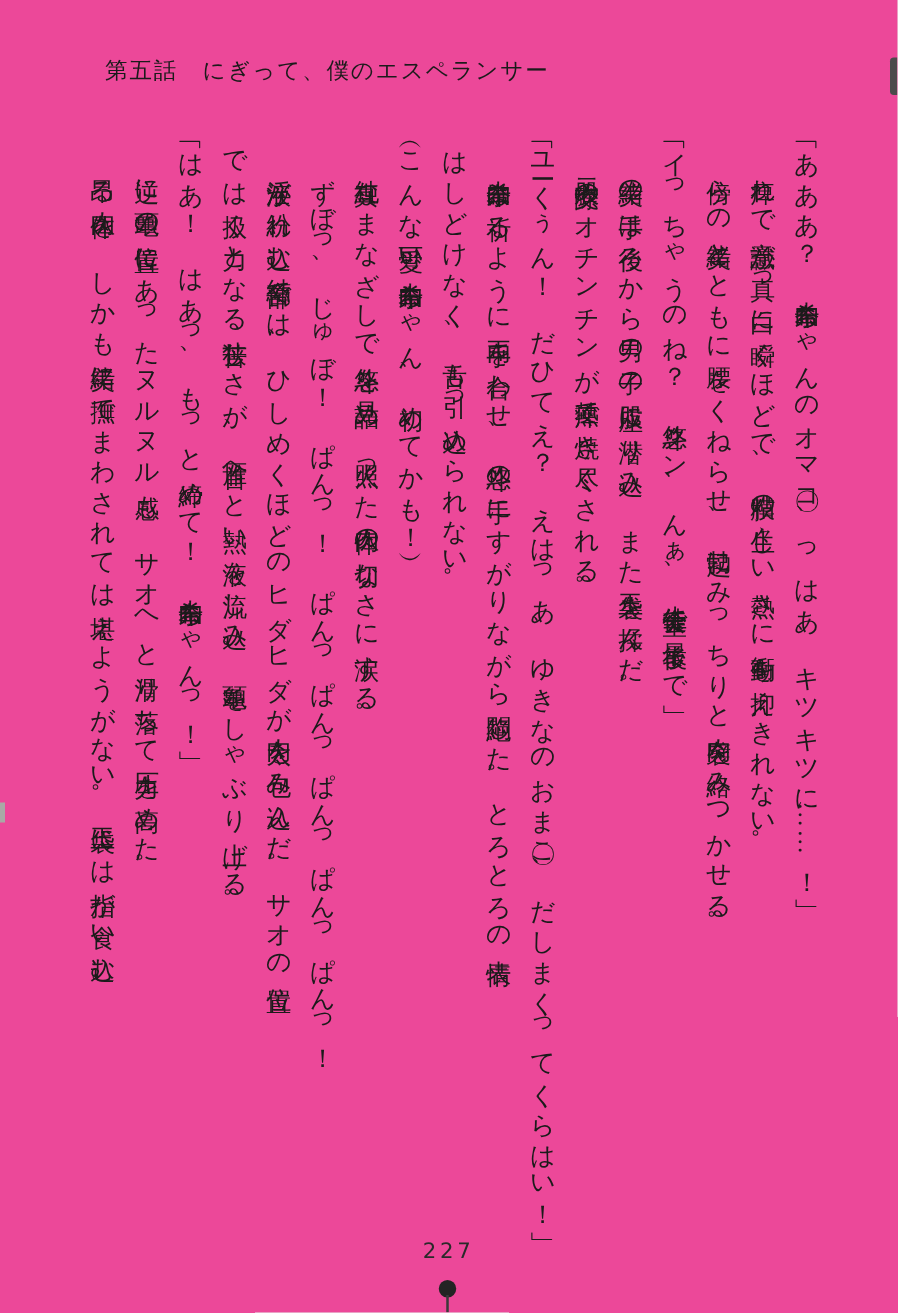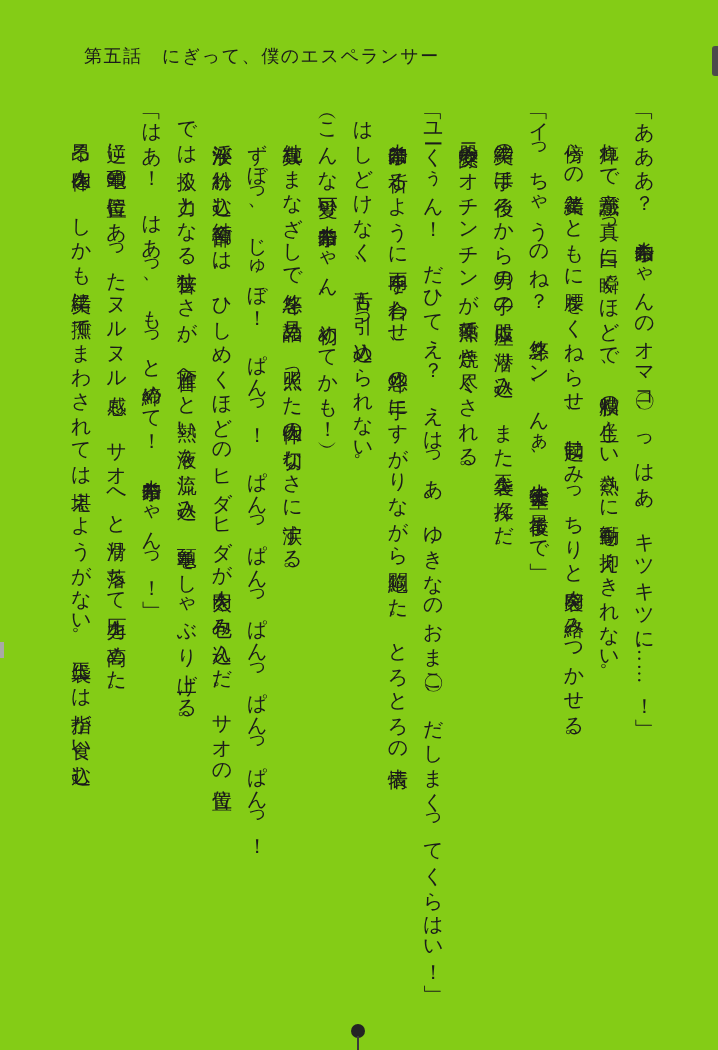--- a/index.html
+++ b/index.html
@@ -5,21 +5,21 @@
   html, body {
     margin: 0;
     padding: 0;
     background: #e8e8e8;
   }
   .page {
     position: relative;
     width: 718px;
     height: 1050px;
     margin: 0 auto;
-    background: #84cc16;
+    background: #ec4899;
     overflow: hidden;
     font-family: "Liberation Serif", "DejaVu Serif", serif;
     color: #1b1b1b;
   }
   .chapter-header {
     position: absolute;
     top: 44px;
     left: 84px;
     font-size: 18px;
     letter-spacing: 1.5px;
@@ -116,17 +116,18 @@
       <div class="vline">（こんな可愛い由希奈ちゃん、初めてかも！）</div>
       <div class="vline indent">純真なまなざしで悠斗を見詰め、火照った肉体の切なさに涙する。</div>
       <div class="vline indent">ずぼっ、じゅぼ！　ぱんっ！　ぱんっぱんっぱんっぱんっぱんっ！</div>
       <div class="vline indent">淫液が紛れ込む結合部では、ひしめくほどのヒダヒダが肉太を包み込んだ。サオの位置</div>
       <div class="vline">では扱く力となる狭苦しさが、雁首へと熱い液を流し込み、亀頭をしゃぶり上げる。</div>
       <div class="vline">「はあ！　はあっ、もっと締めて！　由希奈ちゃんっ！」</div>
       <div class="vline indent">逆に亀頭の位置にあったヌルヌル感も、サオへと滑り落ちて圧力を高めた。</div>
       <div class="vline indent">昂る肉体を、しかも美緒に撫でまわされては堪えようがない。玉袋には指が食い込む。</div>
     </div>
 
+  <div class="page-number">227</div>
 
   <div class="bullet-ornament"></div>
   <div class="bullet-stem"></div>
 
 </div>
 
 </body></html>

